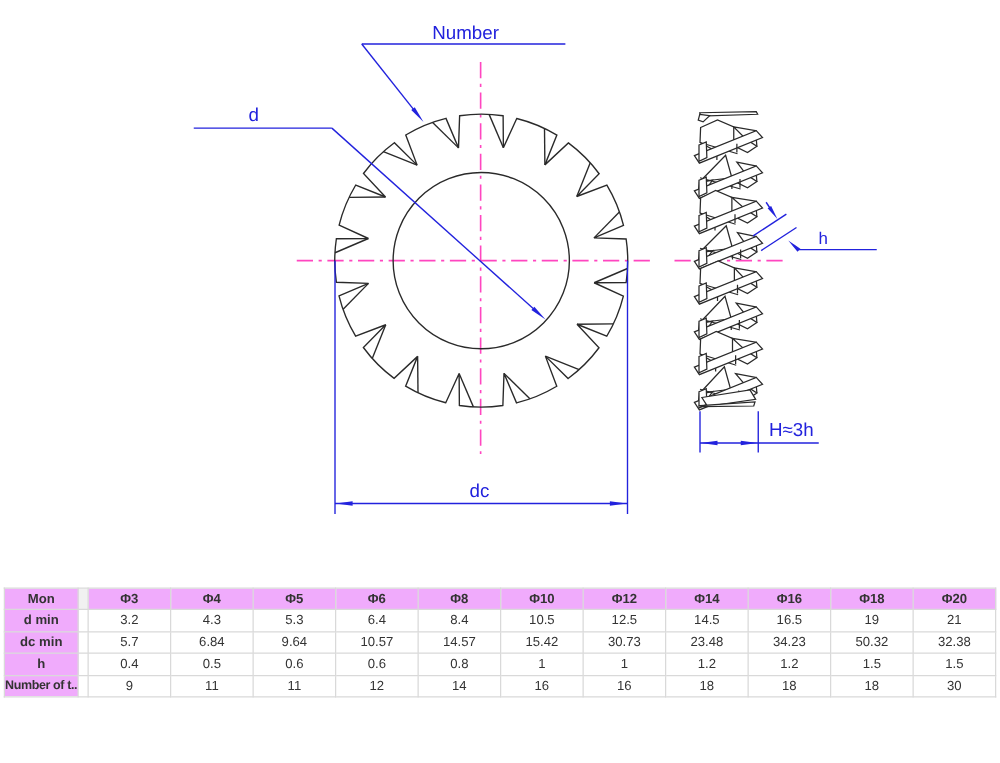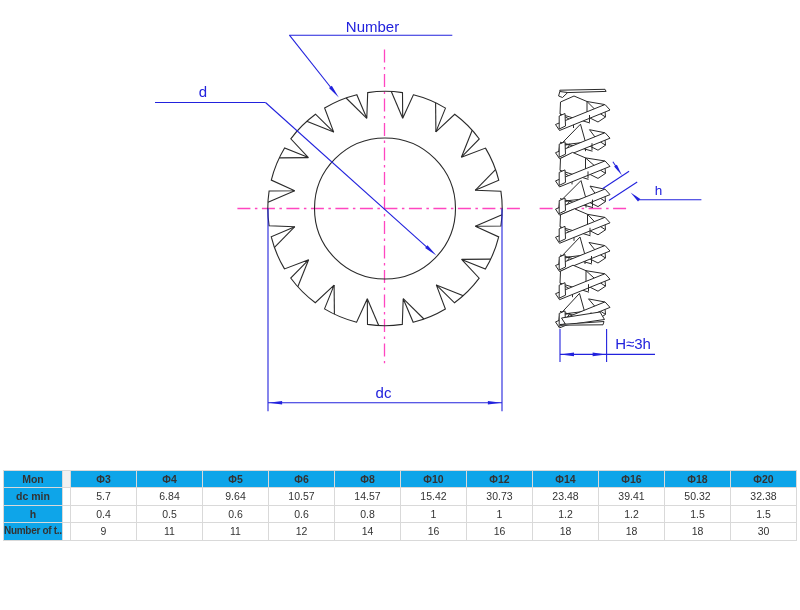--- a/index.html
+++ b/index.html
@@ -1,18 +1,18 @@
 <!DOCTYPE html>
 <html><head><meta charset="utf-8">
 <style>
 html,body{margin:0;padding:0;background:#fff;}
 #page{position:relative;width:800px;height:610px;font-family:"Liberation Sans",sans-serif;overflow:hidden;}
 .t{position:absolute;left:3px;top:470px;width:794px;border-collapse:collapse;table-layout:fixed;}
 .t th,.t td{border:1px solid #d9d9d9;height:16.4px;padding:0;text-align:center;font-size:10.5px;color:#333;line-height:1;}
-.t th{background:#0ea5e9;font-weight:bold;}
+.t th{background:#f0abfc;font-weight:bold;}
 .t td{background:#fff;font-weight:normal;}
 .t th.sp{background:#f1f1f1;}
 .t th.trunc{white-space:nowrap;overflow:hidden;text-align:left;font-size:10px;letter-spacing:-0.3px;}
 </style></head>
 <body>
 <div id="page">
 <svg width="800" height="610" viewBox="0 0 800 610" style="position:absolute;left:0;top:0">
 <g stroke="#ff46c0" stroke-width="1.3" fill="none">
 <line x1="237.4" y1="208.5" x2="521.6" y2="208.5" stroke-dasharray="13 4.5 2.5 4.5"></line>
 <line x1="384.5" y1="49.5" x2="384.5" y2="363.2" stroke-dasharray="13 4.5 2.5 4.5"></line>
@@ -187,31 +187,46 @@
           <th>Φ6</th>
           <th>Φ8</th>
           <th>Φ10</th>
           <th>Φ12</th>
           <th>Φ14</th>
           <th>Φ16</th>
           <th>Φ18</th>
           <th>Φ20</th>
         </tr>
         <tr>
+          <th>d min</th>
+          <td class="sp"></td>
+          <td>3.2</td>
+          <td>4.3</td>
+          <td>5.3</td>
+          <td>6.4</td>
+          <td>8.4</td>
+          <td>10.5</td>
+          <td>12.5</td>
+          <td>14.5</td>
+          <td>16.5</td>
+          <td>19</td>
+          <td>21</td>
+        </tr>
+        <tr>
           <th>dc min</th>
           <td class="sp"></td>
           <td>5.7</td>
           <td>6.84</td>
           <td>9.64</td>
           <td>10.57</td>
           <td>14.57</td>
           <td>15.42</td>
           <td>30.73</td>
           <td>23.48</td>
-          <td>39.41</td>
+          <td>34.23</td>
           <td>50.32</td>
           <td>32.38</td>
         </tr>
         <tr>
           <th>h</th>
           <td class="sp"></td>
           <td>0.4</td>
           <td>0.5</td>
           <td>0.6</td>
           <td>0.6</td>

